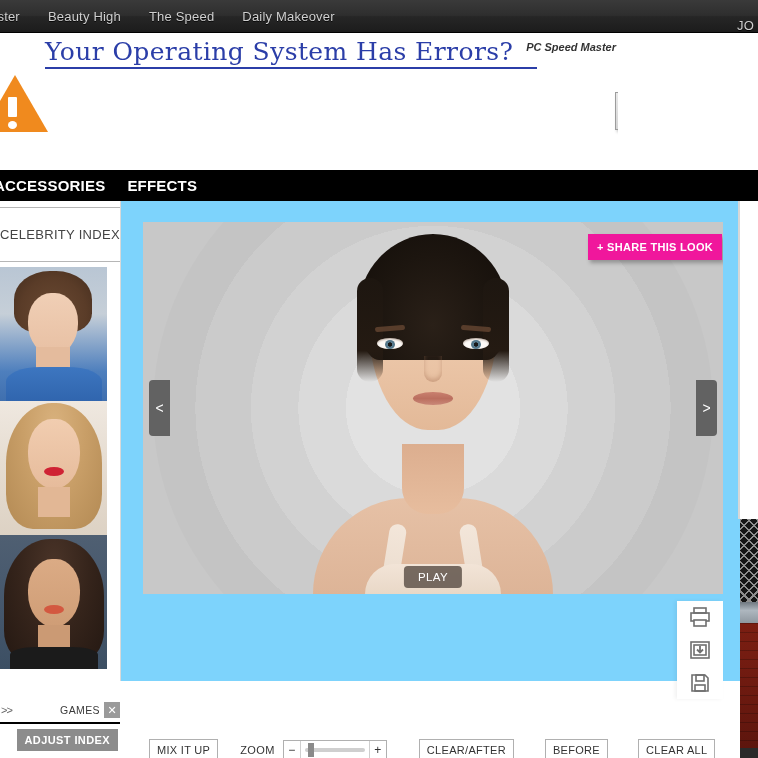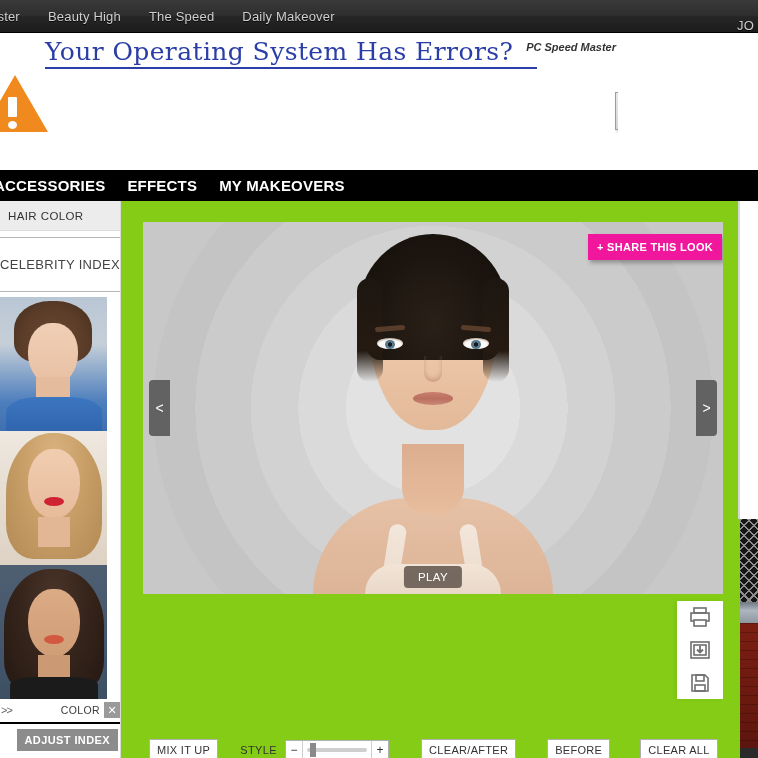--- a/index.html
+++ b/index.html
@@ -219,22 +219,22 @@
     cursor: pointer;
   }
   .sb-adjust-row { display: flex; justify-content: flex-end; padding: 5px 2px 7px 0; }
   .sb-adjust {
     background: #8c8c8c; color: #fff; font-size: 11px; font-weight: bold;
     letter-spacing: .4px; padding: 5px 8px; cursor: pointer; white-space: nowrap;
   }
 
   
   .stage-panel {
-    position: absolute; top: 201px; left: 120px; width: 620px; height: 557px;
-    background: #84cc16;
+    position: absolute; top: 201px; left: 120px; width: 620px; height: 480px;
+    background: #7dd3fc;
     border-left: 1px solid #d9d9d9;
   }
   .canvas {
     position: absolute; left: 22px; top: 21px; width: 580px; height: 372px;
     background: #c8c8c8; overflow: hidden;
   }
   .canvas-rings {
     position: absolute; left: 50%; top: 50%; transform: translate(-50%,-50%);
     width: 560px; height: 560px; border-radius: 50%;
     background:
@@ -449,25 +449,23 @@
     <div class="ad-head">Your Operating System Has Errors?</div>
     <div class="ad-rule"></div>
     <div class="ad-brand">PC Speed Master</div>
     <div class="ad-scan-btn">Start Scan</div>
   </div>
 
 
   <div class="mainnav">
     <a href="#">ACCESSORIES</a>
     <a href="#">EFFECTS</a>
-    <a href="#">MY MAKEOVERS</a>
   </div>
 
   <div class="sidebar">
-    <div class="sb-title">HAIR COLOR</div>
 
     <div class="sb-celeb-wrap">
       <div class="sb-celeb-btn">CELEBRITY INDEX</div>
     </div>
 
     <div class="thumb">
       <div class="thumb-inner t1">
         <div class="hair"></div>
           <div class="face"></div>
           <div class="neck"></div>
@@ -488,21 +486,21 @@
           <div class="face"></div>
           <div class="lips"></div>
           <div class="neck"></div>
           <div class="top"></div>
       </div>
     </div>
 
     <div class="sb-bottom">
       <div class="sb-remove-row">
         <span class="sb-arrows">&gt;&gt;</span>
-        <span class="sb-remove">COLOR</span>
+        <span class="sb-remove">GAMES</span>
         <span class="sb-x">✕</span>
       </div>
       <div class="sb-adjust-row">
         <div class="sb-adjust">ADJUST INDEX</div>
       </div>
     </div>
   </div>
 
   <div class="stage-panel">
 
@@ -555,21 +553,21 @@
           <path d="M4 4 h13 l3 3 v13 h-16 z"></path>
           <rect x="8" y="4" width="8" height="6"></rect>
           <rect x="7" y="14" width="10" height="6"></rect>
         </svg>
       </div>
     </div>
 
     <div class="toolbar">
       <div class="tb-btn">MIX IT UP</div>
 
-      <span class="tb-label" style="margin-left:22px;">STYLE</span>
+      <span class="tb-label" style="margin-left:22px;">ZOOM</span>
 
       <div class="zoom-ctl" style="margin-left:8px;">
         <div class="zoom-step">−</div>
         <div class="zoom-track">
           <div class="rail"></div>
           <div class="zoom-thumb"></div>
         </div>
         <div class="zoom-step plus">+</div>
       </div>
 

